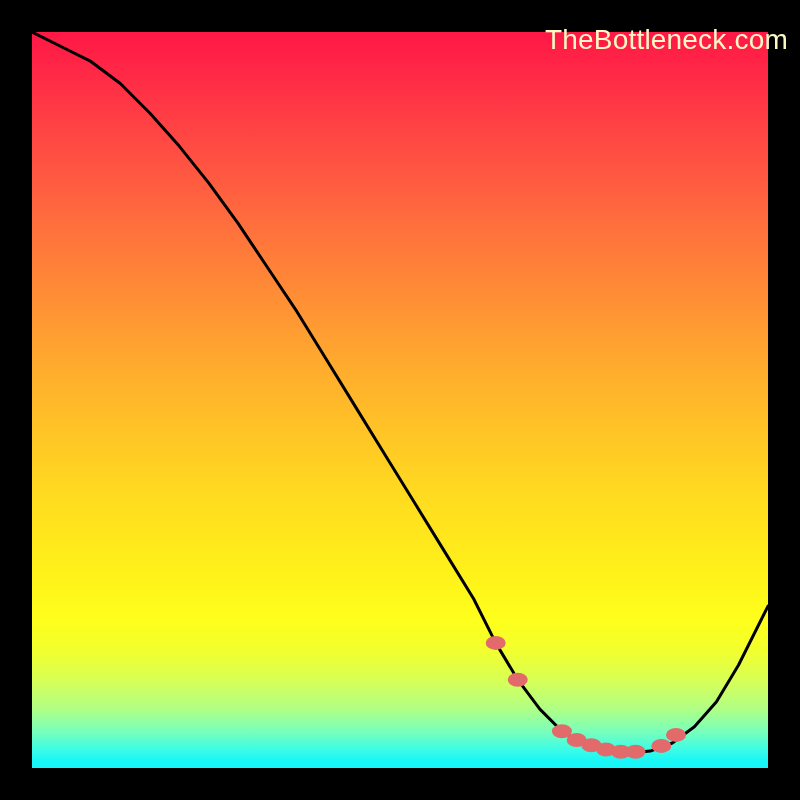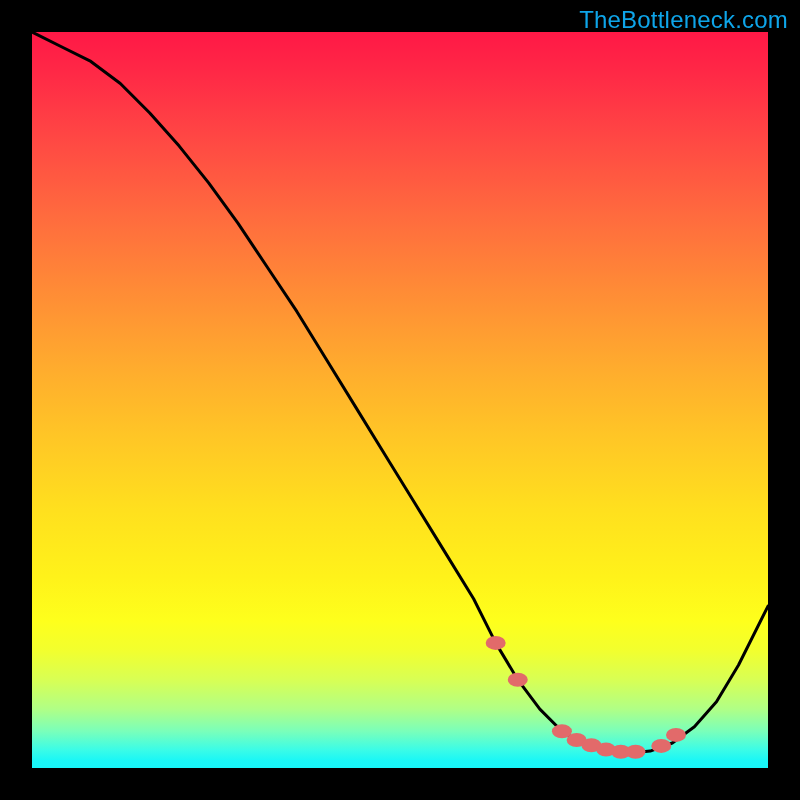--- a/index.html
+++ b/index.html
@@ -6,24 +6,24 @@
   body {
     width: 800px;
     height: 800px;
     background: #000;
     position: relative;
     font-family: Arial, sans-serif;
     overflow: hidden;
   }
   .watermark {
     position: absolute;
-    top: 6px;
+    top: 24px;
     right: 12px;
-    color: #0ea5e9;
-    font-size: 24px;
+    color: #fef9c3;
+    font-size: 28px;
     font-weight: 500;
     z-index: 10;
     letter-spacing: 0.2px;
   }
   .plot-area {
     position: absolute;
     left: 32px;
     top: 32px;
     width: 736px;
     height: 736px;

